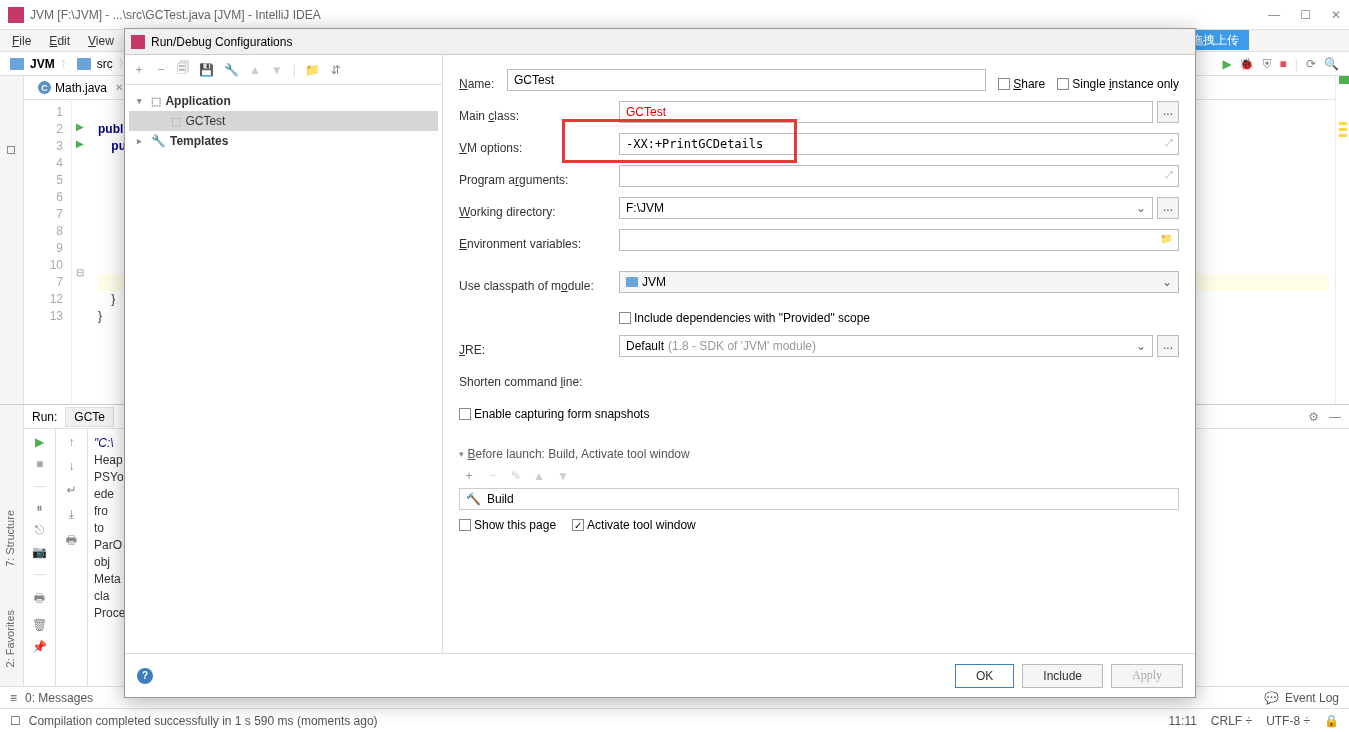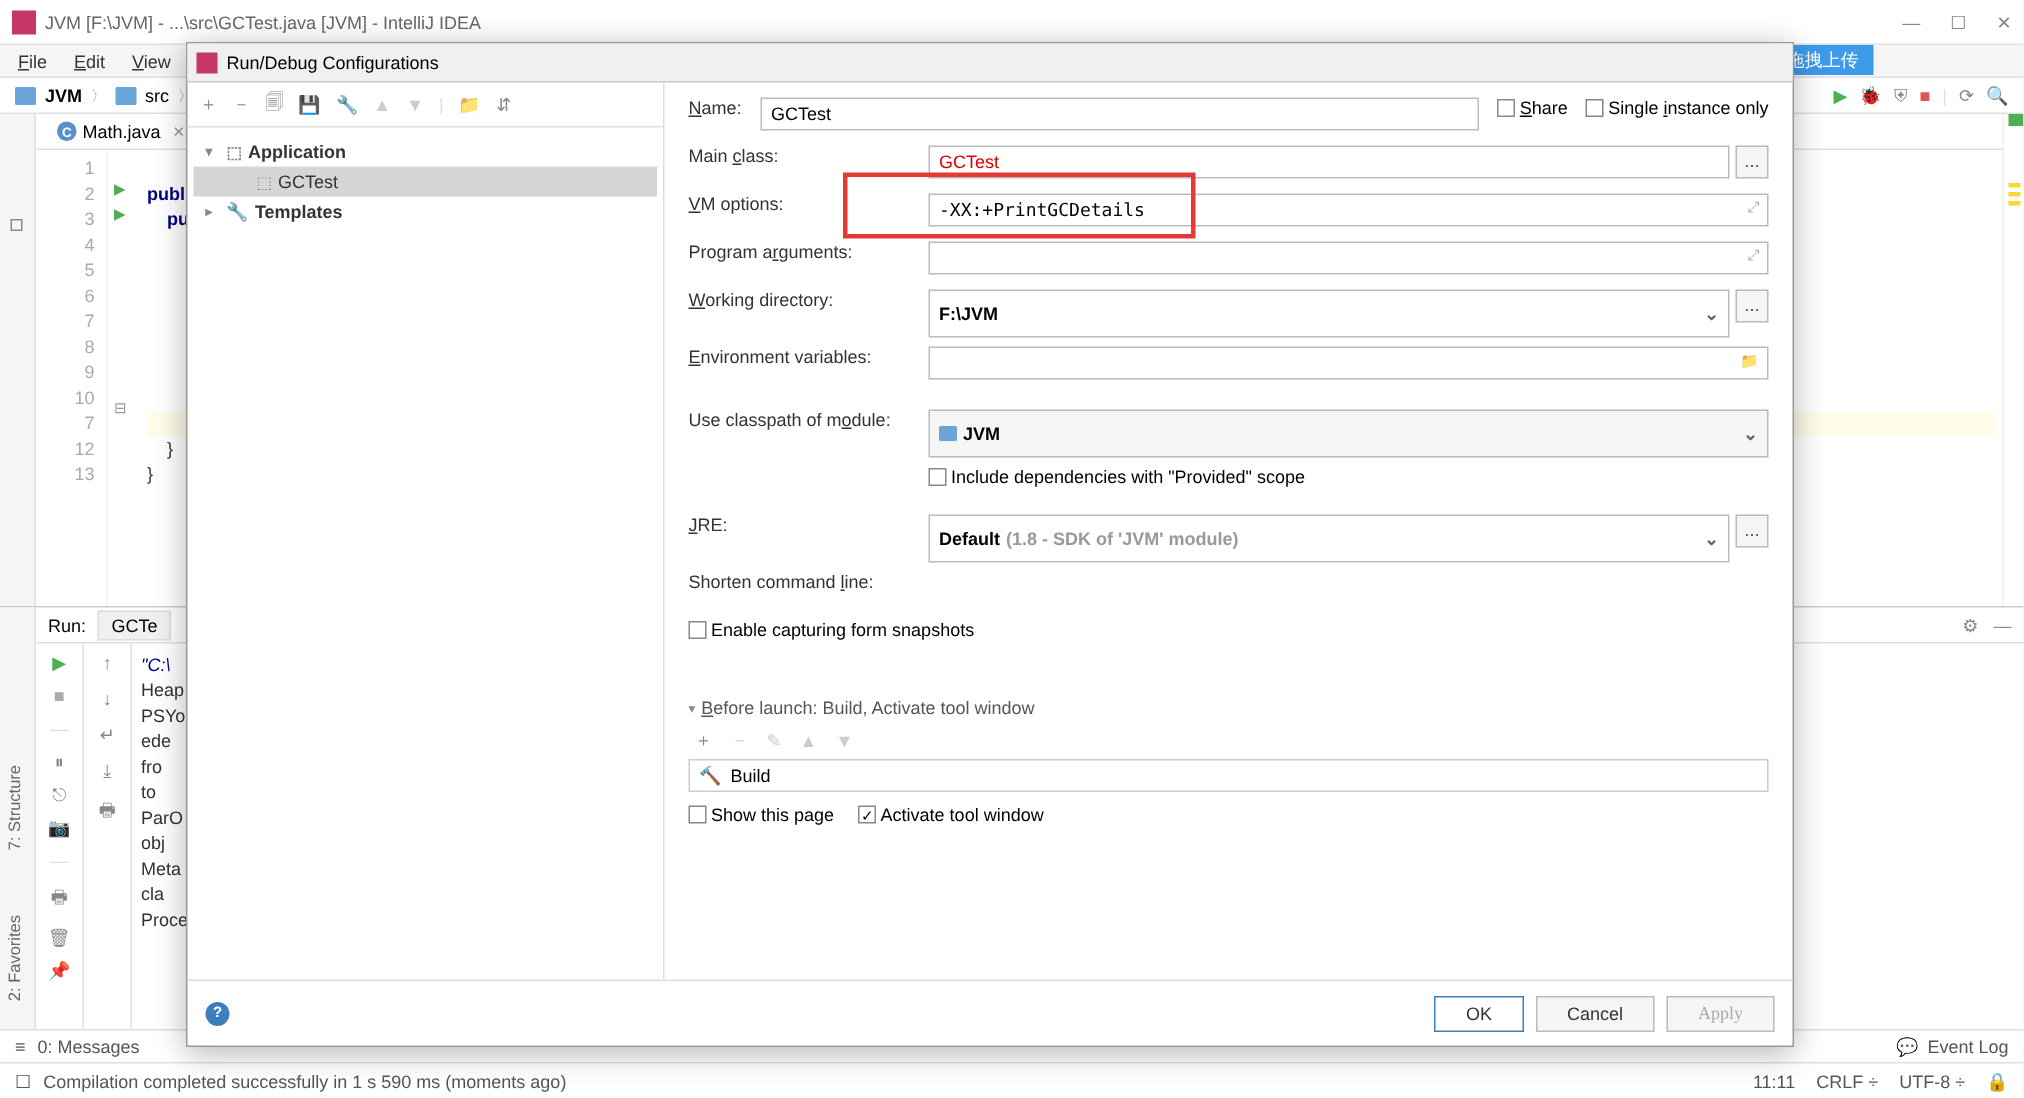--- a/index.html
+++ b/index.html
@@ -59,21 +59,21 @@
 .dialog-left-toolbar span.sep { color: #ddd; }
 .tree { padding: 6px 4px; flex: 1; }
 .tree-item { padding: 3px 8px; display: flex; align-items: center; gap: 4px; color: #333; }
 .tree-item.sel { background: #d6d6d6; }
 .tree-item.bold { font-weight: bold; }
 .tree-arrow { color: #888; font-size: 9px; width: 10px; display: inline-block; }
 .spring-icon { color: #888; font-size: 11px; }
 .wrench-icon { color: #888; font-size: 12px; }
 
 .dialog-right { flex: 1; padding: 10px 16px; display: flex; flex-direction: column; overflow: auto; }
-.form-row { display: flex; align-items: flex-start; margin-bottom: 6px; min-height: 26px; }
+.form-row { display: flex; align-items: flex-end; margin-bottom: 6px; min-height: 26px; }
 .form-label { width: 160px; color: #333; }
 .form-input { flex: 1; height: 22px; border: 1px solid #bbb; padding: 0 6px; background: #fff; font-size: 12px; }
 .form-input.red-text { color: #d00; }
 .form-row .ellipsis-btn { width: 22px; height: 22px; border: 1px solid #bbb; background: #f5f5f5; margin-left: 4px; text-align: center; line-height: 18px; color: #555; }
 .checkbox { display: flex; align-items: center; gap: 3px; }
 .checkbox .box { width: 12px; height: 12px; border: 1px solid #888; display: inline-block; }
 .checkbox .box.checked::after { content: "✓"; font-size: 10px; position: relative; top: -2px; left: 1px; }
 
 .tabs { display: flex; border-bottom: 1px solid #ccc; margin-top: 8px; margin-bottom: 12px; gap: 20px; }
 .tabs .tab { padding: 6px 4px; color: #333; }
@@ -87,21 +87,21 @@
 .bl-list { border: 1px solid #ccc; margin-top: 4px; height: 22px; display: flex; align-items: center; padding: 0 6px; gap: 6px; background: #fff; }
 .bl-hammer { color: #5a8f3c; font-size: 12px; }
 
 .dialog-footer { height: 44px; border-top: 1px solid #ddd; display: flex; align-items: center; padding: 0 12px; gap: 8px; }
 .help-icon { width: 16px; height: 16px; border-radius: 50%; background: #3d7ebf; color: #fff; font-size: 10px; display: flex; align-items: center; justify-content: center; font-weight: bold; }
 .dialog-footer .spacer { flex: 1; }
 .btn { height: 24px; padding: 0 20px; border: 1px solid #bbb; background: #f5f5f5; color: #333; }
 .btn.primary { border: 1px solid #3d7ebf; background: #fff; }
 .btn.disabled { color: #aaa; font-family: Liberation Serif, serif; }
 
-.combo { flex: 1; height: 32px; border: 1px solid #bbb; padding: 0 6px; background: #f5f5f5; display: flex; align-items: center; position: relative; font-weight: bold; }
+.combo { flex: 1; height: 22px; border: 1px solid #bbb; padding: 0 6px; background: #f5f5f5; display: flex; align-items: center; position: relative; }
 .combo::after { content: "⌄"; position: absolute; right: 6px; color: #666; }
 .combo .folder-s { width: 12px; height: 10px; background: #6aa5d9; border-radius: 1px; display: inline-block; margin-right: 4px; }
 .combo .gray { color: #999; margin-left: 4px; }
 
 .expand-icon { position: absolute; right: 6px; color: #aaa; font-size: 10px; }
 
 .upload-pill { position: absolute; right: 100px; top: 30px; background: #3d9be9; color: #fff; padding: 3px 10px 3px 6px; border-radius: 0; display: flex; align-items: center; gap: 4px; height: 20px; }
 .side-vertical-text { position: absolute; writing-mode: vertical-lr; transform: rotate(180deg); font-size: 11px; color: #666; }
 </style>
 </head>
@@ -441,16 +441,16 @@
             </div>
         </div>
       </div>
 
     </div>
   </div>
   <div class="dialog-footer">
     <div class="help-icon">?</div>
     <div class="spacer"></div>
     <button class="btn primary">OK</button>
-    <button class="btn">Cancel</button>
+    <button class="btn">Include</button>
     <button class="btn disabled">Apply</button>
   </div>
 </div>
 
 </body></html>

